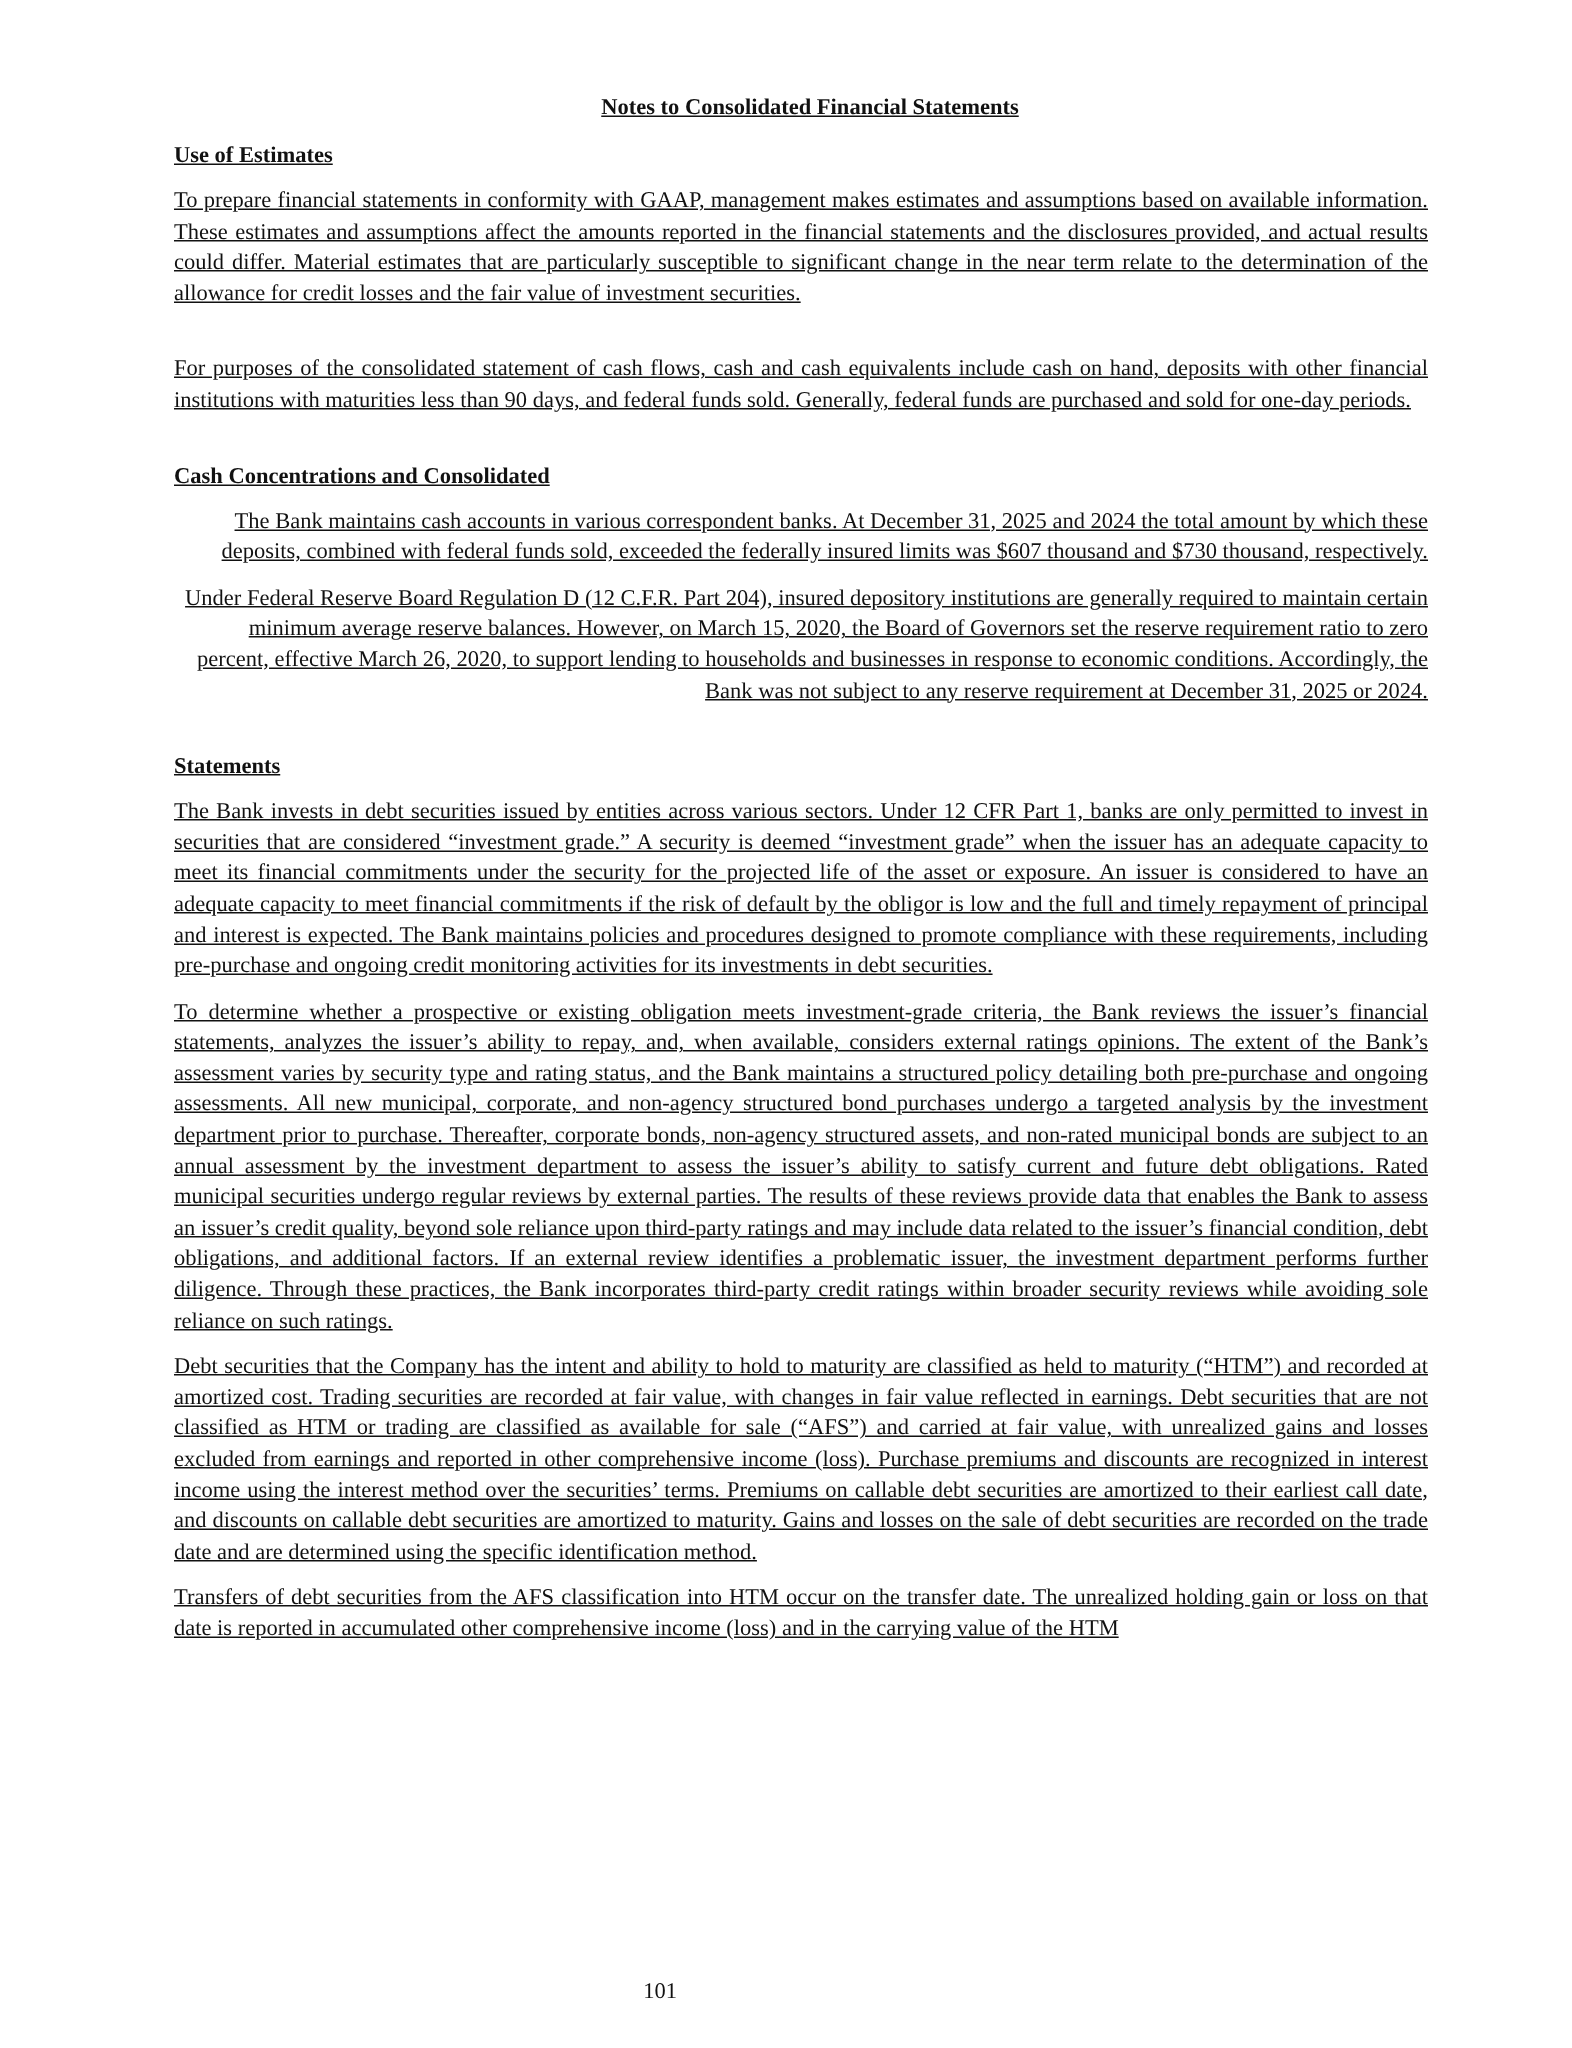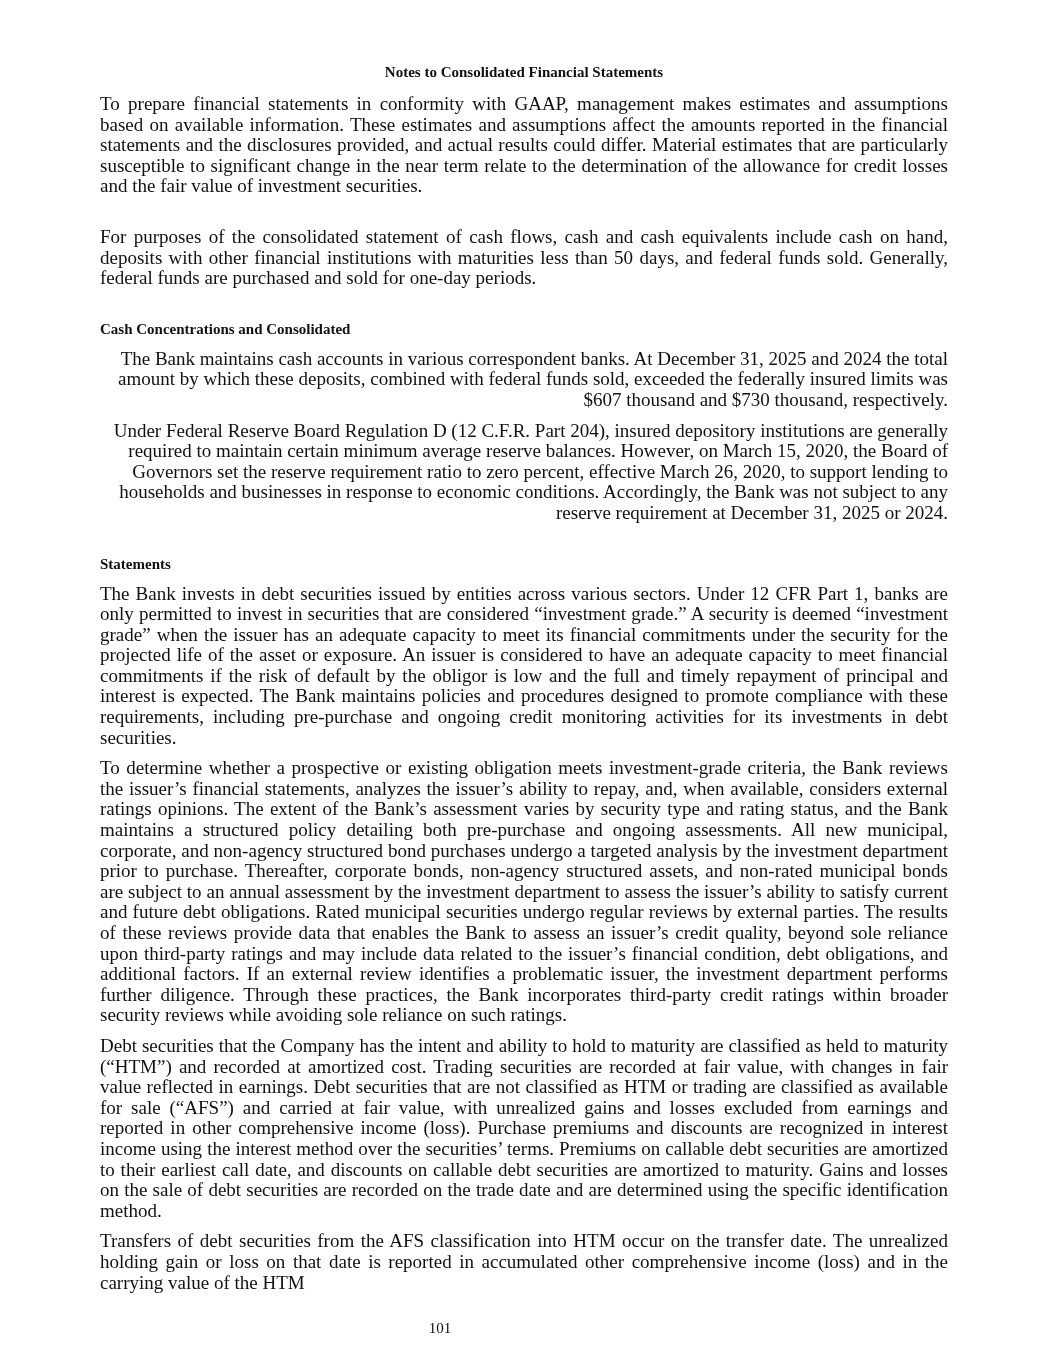--- a/index.html
+++ b/index.html
@@ -10,41 +10,42 @@
     body {
       width: 1048px;
       height: 1365px;
       position: relative;
       overflow: hidden;
       font-family: "Liberation Serif", "DejaVu Serif", serif;
       color: #111111;
     }
     .page {
       position: absolute;
-      left: 100px;
+      left: 116px;
       top: 62px;
       width: 848px;
+      text-decoration: underline;
     }
     .doc-title {
       text-align: center;
       font-weight: bold;
       font-size: 15px;
       line-height: 20px;
       margin: 0 0 12px 0;
     }
     .section-heading {
       font-weight: bold;
       font-size: 15px;
       line-height: 20px;
       margin: 0 0 10px 0;
     }
     .para {
-      font-size: 19px;
+      font-size: 15px;
       line-height: 20.6px;
-      margin: 0 0 10px 0;
+      margin: 0 12px 10px 0;
       text-align: justify;
     }
     .para.left {
       text-align: right;
     }
     .section {
       margin-bottom: 0;
     }
     .section-gap {
       height: 20px;
@@ -59,27 +60,28 @@
       line-height: 20px;
     }
   </style>
 </head>
 <body>
 
 <div class="page">
   <div class="doc-title">Notes to Consolidated Financial Statements</div>
 
   <div class="section">
+    <div class="section-heading">Use of Estimates</div>
     <p class="para">To prepare financial statements in conformity with GAAP, management makes estimates and assumptions based on available information. These estimates and assumptions affect the amounts reported in the financial statements and the disclosures provided, and actual results could differ. Material estimates that are particularly susceptible to significant change in the near term relate to the determination of the allowance for credit losses and the fair value of investment securities.</p>
   </div>
 
   <div class="section-gap"></div>
 
   <div class="section">
-    <p class="para">For purposes of the consolidated statement of cash flows, cash and cash equivalents include cash on hand, deposits with other financial institutions with maturities less than 50 days, and federal funds sold.  Generally, federal funds are purchased and sold for one-day periods.</p>
+    <p class="para">For purposes of the consolidated statement of cash flows, cash and cash equivalents include cash on hand, deposits with other financial institutions with maturities less than 90 days, and federal funds sold.  Generally, federal funds are purchased and sold for one-day periods.</p>
   </div>
 
   <div class="section-gap"></div>
 
   <div class="section">
     <div class="section-heading">Cash Concentrations and Consolidated</div>
     <p class="para left">The Bank maintains cash accounts in various correspondent banks.  At December 31, 2025 and 2024 the total amount by which these deposits, combined with federal funds sold, exceeded the federally insured limits was $607 thousand and $730 thousand, respectively.</p>
     <p class="para left">Under Federal Reserve Board Regulation D (12 C.F.R. Part 204), insured depository institutions are generally required to maintain certain minimum average reserve balances. However, on March 15, 2020, the Board of Governors set the reserve requirement ratio to zero percent, effective March 26, 2020, to support lending to households and businesses in response to economic conditions.  Accordingly, the Bank was not subject to any reserve requirement at December 31, 2025 or 2024.</p>
   </div>
 

